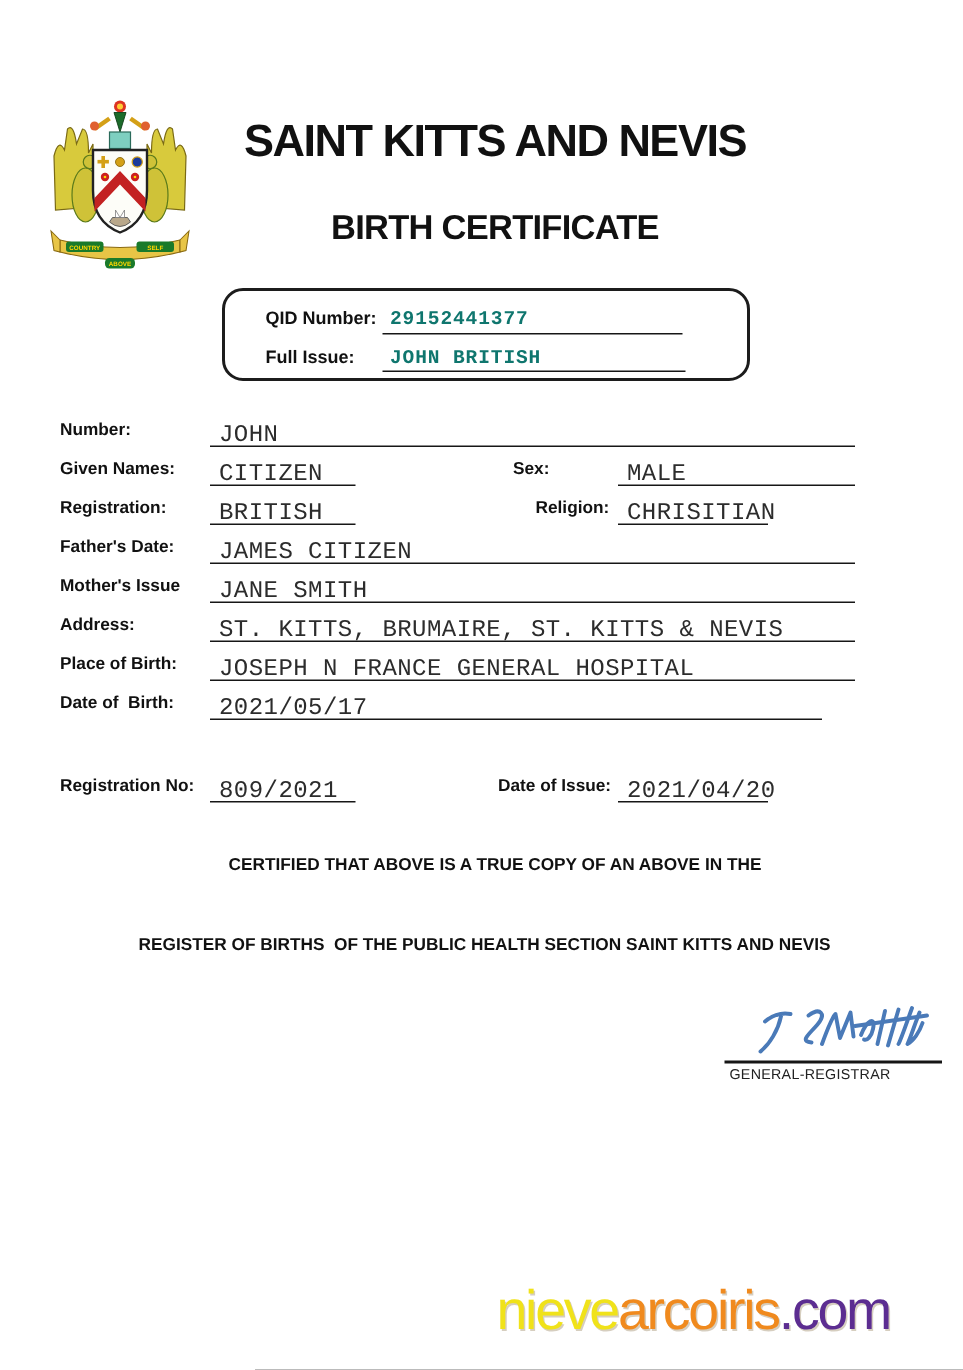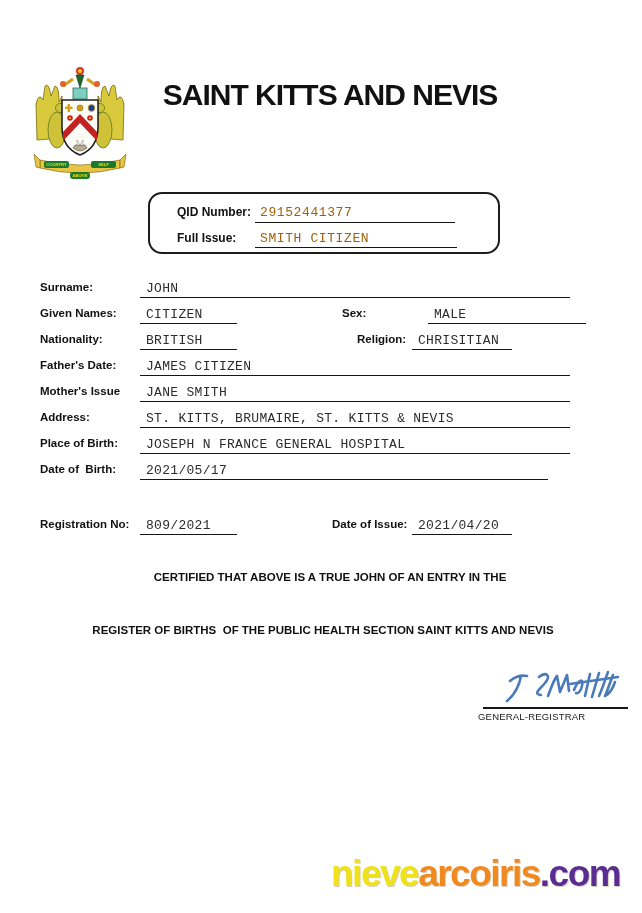--- a/index.html
+++ b/index.html
@@ -12,35 +12,35 @@
   
   #title{left:120px;top:78px;width:420px;text-align:center;
     font-size:30px;font-weight:bold;letter-spacing:-1px;color:#111;}
   #subtitle{left:120px;top:138px;width:420px;text-align:center;
     font-size:23px;font-weight:bold;letter-spacing:-0.5px;color:#111;}
   
   #idbox{left:148px;top:192px;width:348px;height:58px;
     border:2px solid #1c1c1c;border-radius:14px;}
   .boxlabel{font-size:12px;font-weight:bold;color:#111;text-align:right;}
   .boxvalue{font-family:"Liberation Mono",monospace;font-size:13px;
-    font-weight:normal;letter-spacing:0.6px;color:#a16207;white-space:pre;}
+    font-weight:bold;letter-spacing:0.6px;color:#0f766e;white-space:pre;}
   
   .flabel{font-size:11.5px;font-weight:bold;color:#111;white-space:pre;}
   .uline{position:absolute;height:17px;border-bottom:1px solid #161616;}
   .fvalue{position:absolute;left:6px;top:1px;
-    font-family:"Liberation Mono",monospace;font-size:13px;
+    font-family:"Liberation Mono",monospace;font-size:16px;
     letter-spacing:0.3px;color:#2c2c2c;white-space:pre;text-align:center;}
   .hline{position:absolute;background:#161616;}
   
   .cert{font-size:11.5px;font-weight:bold;color:#111;text-align:center;white-space:pre-wrap;}
   
-  #sig-title{left:478px;top:711px;width:146px;
+  #sig-title{left:467px;top:711px;width:146px;text-align:center;
     font-size:9.5px;color:#222;letter-spacing:0.2px;}
   
-  #watermark{left:331px;top:853px;font-weight:bold;font-size:37px;
+  #watermark{left:331px;top:853px;font-weight:normal;font-size:37px;
     letter-spacing:-1.5px;white-space:nowrap;
     text-shadow:1px 1px 0 rgba(90,60,0,0.25);}
 </style>
 </head>
 <body>
 
 <div id="page">
 
   <svg class="abs" style="left:33px;top:60px" width="94" height="124" viewBox="0 0 94 124">
 
@@ -85,50 +85,51 @@
     <path d="M87,100 L93,94 L91,107 L87,108 Z" fill="#e8c546" stroke="#8a6a10" stroke-width="0.7"></path>
     <rect x="11" y="101" width="25" height="7" rx="2" fill="#1a7a2a"></rect>
     <rect x="58" y="101" width="25" height="7" rx="2" fill="#1a7a2a"></rect>
     <text x="23.5" y="106.4" text-anchor="middle" font-size="4.2" font-weight="bold" fill="#ffd700" font-family="Liberation Sans, sans-serif">COUNTRY</text>
     <text x="70.5" y="106.4" text-anchor="middle" font-size="4.2" font-weight="bold" fill="#ffd700" font-family="Liberation Sans, sans-serif">SELF</text>
     <rect x="37" y="112" width="20" height="7" rx="3" fill="#1a7a2a"></rect>
     <text x="47" y="117.4" text-anchor="middle" font-size="4.2" font-weight="bold" fill="#ffd700" font-family="Liberation Sans, sans-serif">ABOVE</text>
   </svg>
 
   <div class="abs" id="title">SAINT KITTS AND NEVIS</div>
+  <div class="abs" id="subtitle">BIRTH CERTIFICATE</div>
 
   <div class="abs" id="idbox">
     <span class="abs boxlabel" style="left:27px;top:11px">QID Number:</span>
     <span class="abs boxvalue" style="left:110px;top:11px">29152441377</span>
     <div class="abs hline" style="left:105px;top:28px;width:200px;height:1px"></div>
     <span class="abs boxlabel" style="left:27px;top:37px">Full Issue:</span>
-    <span class="abs boxvalue" style="left:110px;top:37px">SMITH CITIZEN</span>
+    <span class="abs boxvalue" style="left:110px;top:37px">JOHN BRITISH</span>
     <div class="abs hline" style="left:105px;top:53px;width:202px;height:1px"></div>
   </div>
 
   <div>
-    <span class="abs flabel" style="left:40px;top:281px">Surname:</span>
+    <span class="abs flabel" style="left:40px;top:281px">Number:</span>
     <span class="uline" style="left:140px;top:280px;width:430px">
       <span class="fvalue">JOHN</span>
     </span>
   </div>
 
   <div>
     <span class="abs flabel" style="left:40px;top:307px">Given Names:</span>
     <span class="uline" style="left:140px;top:306px;width:97px">
       <span class="fvalue">CITIZEN</span>
     </span>
     <span class="abs flabel" style="left:342px;top:307px">Sex:</span>
-    <span class="uline" style="left:428px;top:306px;width:158px">
+    <span class="uline" style="left:412px;top:306px;width:158px">
       <span class="fvalue">MALE</span>
     </span>
   </div>
 
   <div>
-    <span class="abs flabel" style="left:40px;top:333px">Nationality:</span>
+    <span class="abs flabel" style="left:40px;top:333px">Registration:</span>
     <span class="uline" style="left:140px;top:332px;width:97px">
       <span class="fvalue">BRITISH</span>
     </span>
     <span class="abs flabel" style="left:357px;top:333px">Religion:</span>
     <span class="uline" style="left:412px;top:332px;width:100px">
       <span class="fvalue">CHRISITIAN</span>
     </span>
   </div>
 
   <div>
@@ -170,21 +171,21 @@
     <span class="abs flabel" style="left:40px;top:518px">Registration No:</span>
     <span class="uline" style="left:140px;top:517px;width:97px">
       <span class="fvalue">809/2021</span>
     </span>
     <span class="abs flabel" style="left:332px;top:518px">Date of Issue:</span>
     <span class="uline" style="left:412px;top:517px;width:100px">
       <span class="fvalue">2021/04/20</span>
     </span>
   </div>
 
-  <div class="abs cert" style="left:30px;top:571px;width:600px">CERTIFIED THAT ABOVE IS A TRUE JOHN OF AN ENTRY IN THE</div>
+  <div class="abs cert" style="left:30px;top:571px;width:600px">CERTIFIED THAT ABOVE IS A TRUE COPY OF AN ABOVE IN THE</div>
   <div class="abs cert" style="left:0px;top:624px;width:646px">REGISTER OF BIRTHS  OF THE PUBLIC HEALTH SECTION SAINT KITTS AND NEVIS</div>
 
   <svg class="abs" style="left:500px;top:667px" width="130" height="42" viewBox="0 0 130 42">
     <g fill="none" stroke="#4a7ab8" stroke-width="2.6" stroke-linecap="round" stroke-linejoin="round">
       <path d="M10,14 C16,9 22,8 27,9 M21,9 C19,20 13,29 7,34"></path>
       <path d="M39,10 C47,4 51,9 45,16 C39,23 33,27 41,28"></path>
       <path d="M48,29 C52,18 55,11 57,9 L60,25 L67,8 L69,24"></path>
       <path d="M74,23 C78,13 84,10 82,19 C81,24 78,27 76,26"></path>
       <path d="M90,7 L85,29 M99,6 L92,30"></path>
       <path d="M108,5 C104,16 101,25 99,29 M113,8 C109,18 107,25 105,29 C109,27 113,21 115,15"></path>

